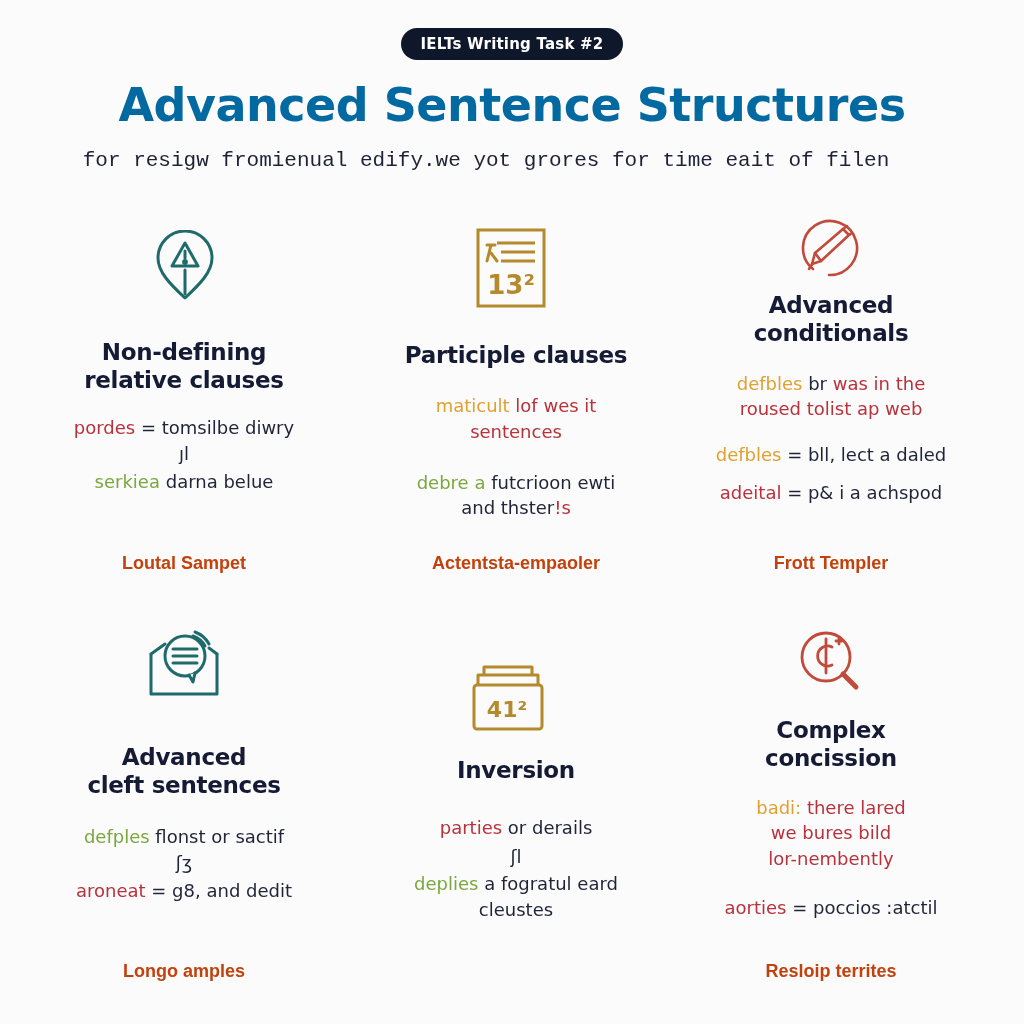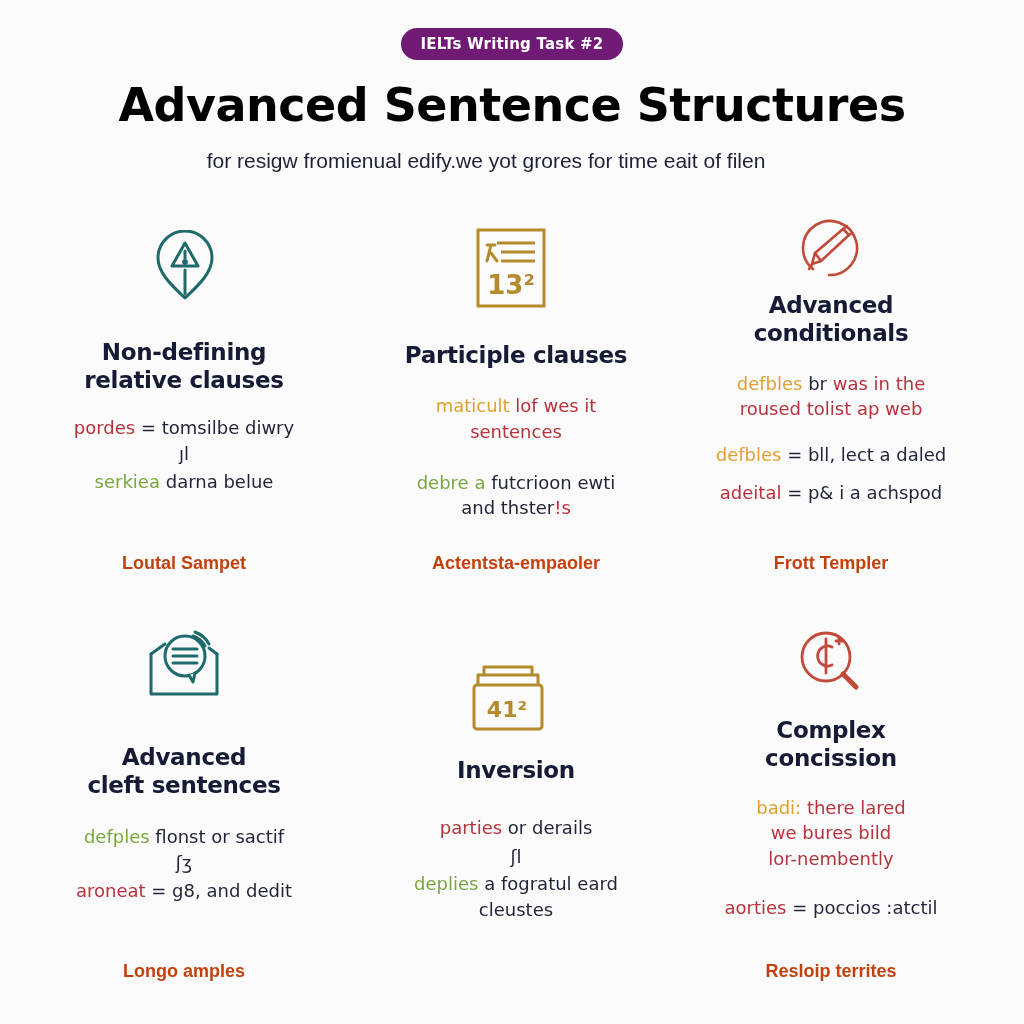--- a/index.html
+++ b/index.html
@@ -7,34 +7,34 @@
     width: 1024px; height: 1024px;
     background: #fbfbfb;
     font-family: "DejaVu Sans", "Liberation Sans", sans-serif;
     color: #141a33;
     overflow: hidden;
   }
   .page { position: relative; width: 1024px; height: 1024px; }
 
   .badge {
     position: absolute; left: 401px; top: 28px; width: 222px; height: 32px;
-    background: #701a75; border-radius: 16px;
+    background: #0f172a; border-radius: 16px;
     color: #ffffff; font-size: 15px; font-weight: 600;
     display: flex; align-items: center; justify-content: center;
     letter-spacing: 0.2px;
   }
   .title {
     position: absolute; left: 0; top: 78px; width: 1024px;
     text-align: center; font-size: 46px; font-weight: 700;
-    color: #000000; letter-spacing: -0.5px;
+    color: #0369a1; letter-spacing: -0.5px;
   }
   .subtitle {
     position: absolute; left: 0; top: 149px; width: 972px;
     text-align: center; font-size: 21px; color: #1d2236;
-    font-family: Liberation Sans, sans-serif;
+    font-family: Liberation Mono, monospace;
   }
 
   .card {
     position: absolute; width: 300px; text-align: center;
   }
   .icon { position: absolute; }
   .icon svg { display: block; }
 
   .card-title {
     position: absolute; left: 0; width: 100%;

